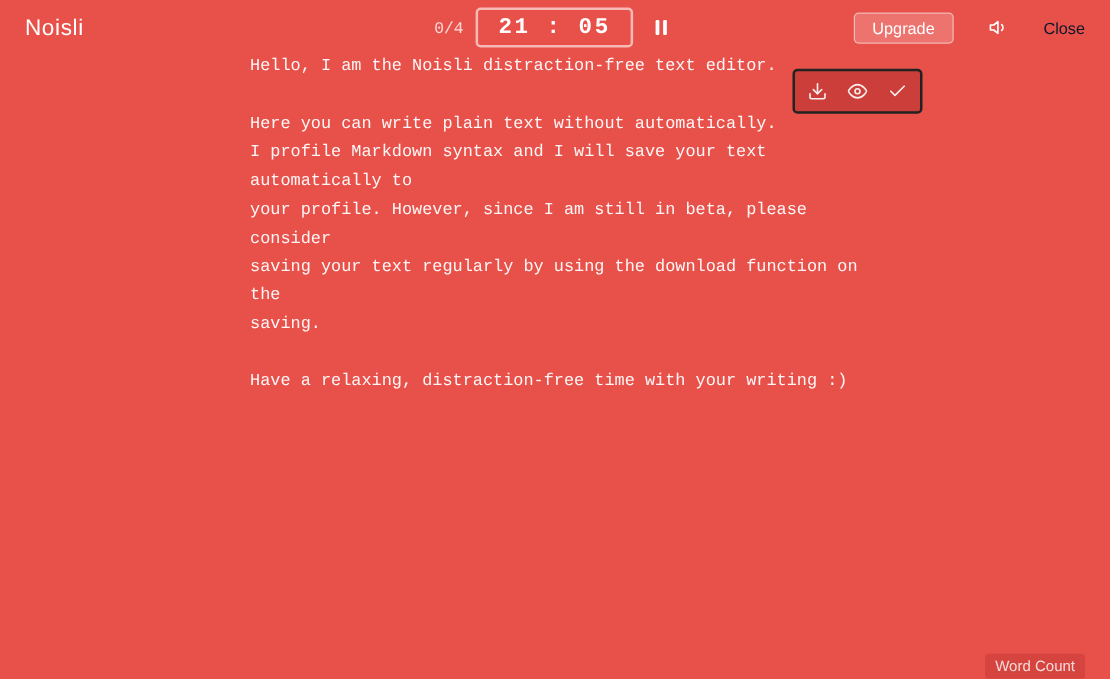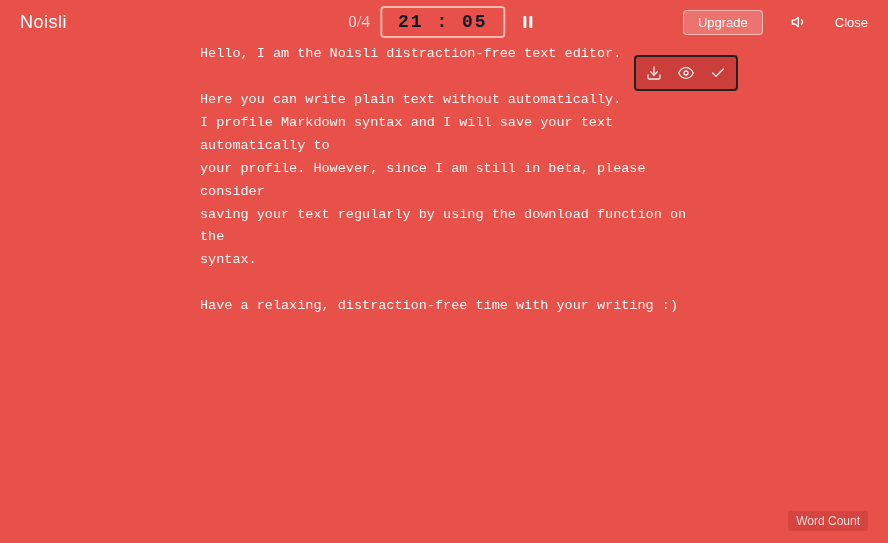--- a/index.html
+++ b/index.html
@@ -47,33 +47,33 @@
     .header-center {
       display: flex;
       align-items: center;
       gap: 10px;
       position: absolute;
       left: 50%;
       transform: translateX(-50%);
     }
 
     .pomodoro-count {
-      font-size: 17px;
+      font-size: 13px;
       color: rgba(255,255,255,0.8);
-      font-family: Liberation Serif, serif;
+      font-family: Liberation Mono, monospace;
     }
 
     .timer-display {
       background-color: #e8514a;
       border: 2px solid rgba(255,255,255,0.6);
       border-radius: 4px;
       padding: 4px 16px;
       font-size: 18px;
       font-family: 'Courier New', Courier, monospace;
-      color: #0f172a;
+      color: #ffffff;
       letter-spacing: 2px;
       font-weight: bold;
     }
 
     .timer-pause-btn {
       background: none;
       border: none;
       cursor: pointer;
       color: #fff;
       font-size: 16px;
@@ -108,21 +108,21 @@
       color: #fff;
       font-size: 16px;
       display: flex;
       align-items: center;
     }
 
     .close-btn {
       background: none;
       border: none;
       cursor: pointer;
-      color: #ffffff;
+      color: #0f172a;
       font-family: sans-serif;
       font-size: 13px;
     }
 
     
     .editor-area {
       position: absolute;
       top: 20px;
       left: 200px;
       right: 200px;
@@ -162,21 +162,21 @@
       height: 24px;
       display: flex;
       align-items: center;
       justify-content: center;
       opacity: 0.9;
     }
 
     
     .word-count {
       position: absolute;
-      bottom: 12px;
+      bottom: 0;
       right: 20px;
       font-family: sans-serif;
       font-size: 12px;
       color: rgba(255,255,255,0.8);
       background-color: rgba(200,60,55,0.6);
       padding: 3px 8px;
       border-radius: 3px;
       cursor: pointer;
     }
 
@@ -257,18 +257,18 @@
 </div>
 
 <div class="editor-area">
   <div class="editor-text">
 <span>Hello, I am the Noisli distraction-free text editor.</span>
 
 <span>Here you can write plain text without automatically.</span>
 <span>I profile Markdown syntax and I will save your text automatically to</span>
 <span>your profile. However, since I am still in beta, please consider</span>
 <span>saving your text regularly by using the download function on the</span>
-<span>syntax.</span>
+<span>saving.</span>
 
 <span>Have a relaxing, distraction-free time with your writing :)</span></div>
 </div>
 
 <div class="word-count">Word Count</div>
 
 </body></html>

